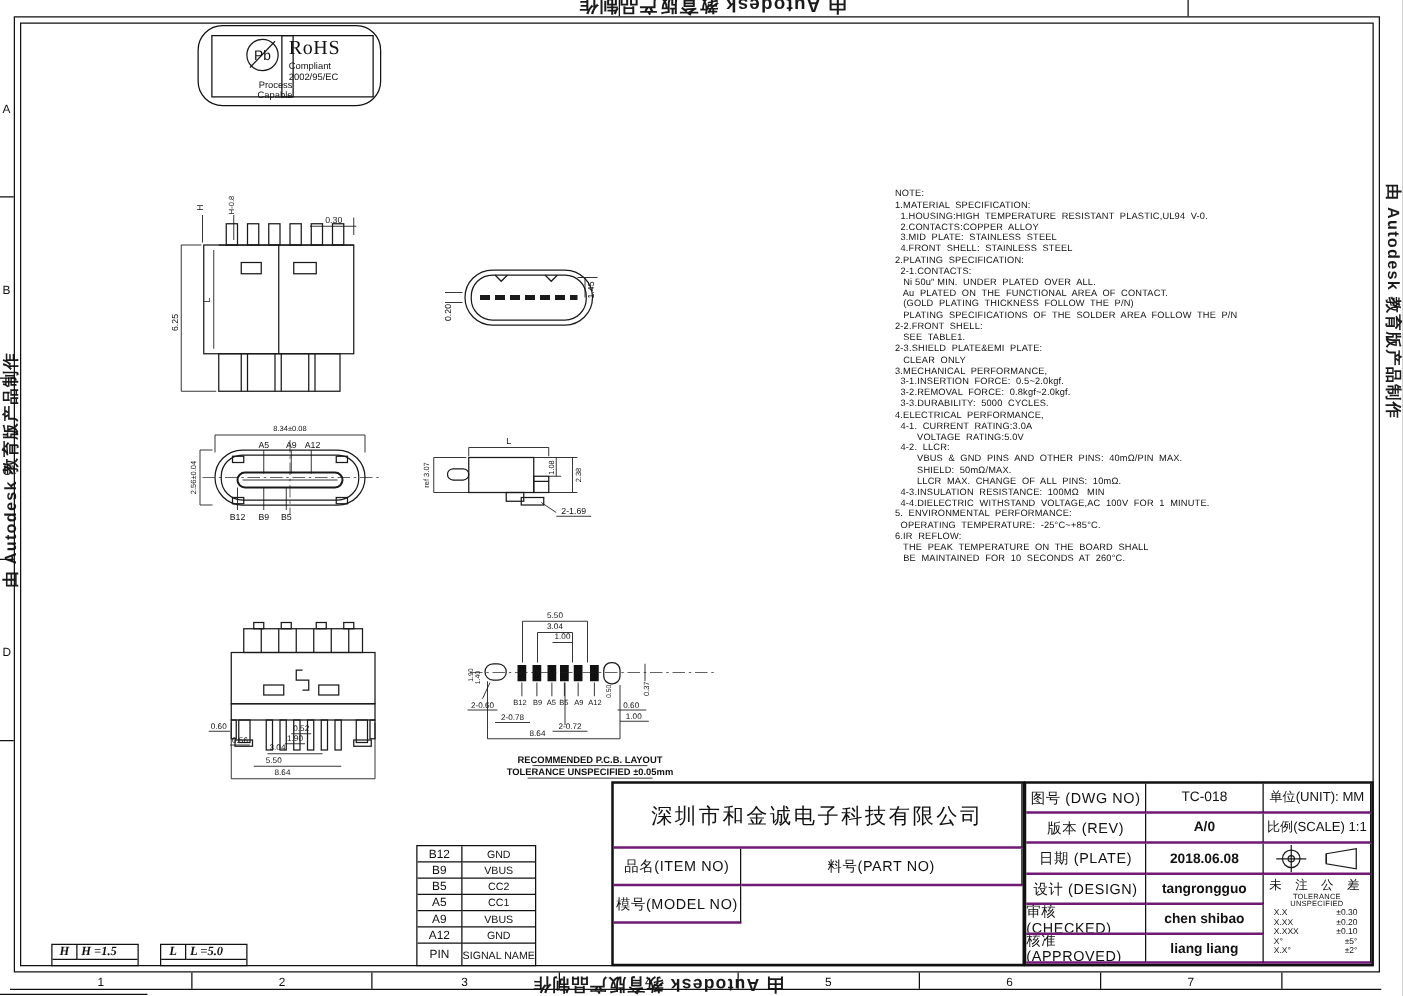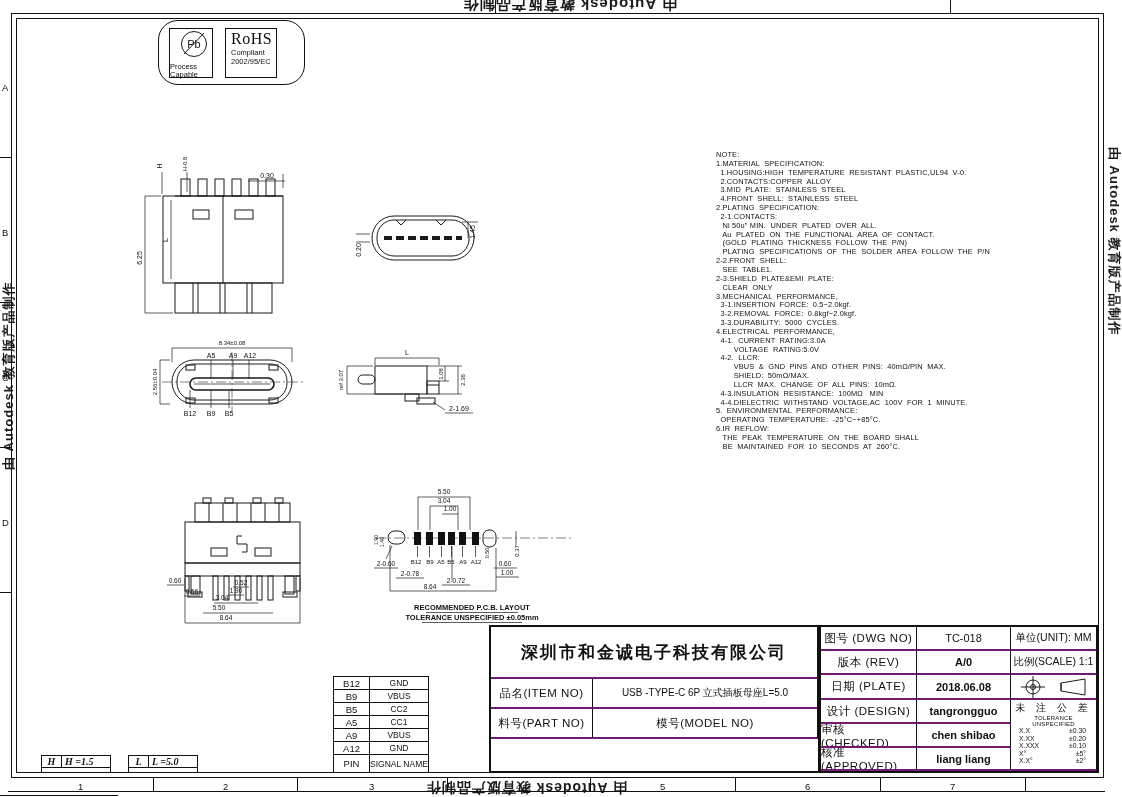--- a/index.html
+++ b/index.html
@@ -12,37 +12,37 @@
 .wm-top{left:400px;top:-9px;width:340px;height:22px;font-size:15px;text-align:center;transform:rotate(180deg)}
 .wm-bottom{left:424px;top:776px;width:205px;height:20px;font-size:14px;text-align:center;transform:rotate(180deg)}
 .wm-left{left:-77px;top:377px;width:170px;height:16px;font-size:13px;transform:rotate(-90deg)}
 .wm-right{left:1020px;top:234px;width:190px;height:16px;font-size:13px;transform:rotate(90deg)}
 .znum{position:absolute;top:781px;font-size:9.5px;color:#111}
 .zletter{position:absolute;left:2px;font-size:9.5px;color:#111}
 .tick{position:absolute;background:#111}
 .stamp-box{left:18px;top:15px;width:134px;height:44px;border:1px solid #111;display:flex;flex-direction:column;justify-content:center;padding-left:8px}
 .stamp-box .l{font-size:15px;letter-spacing:1.5px;line-height:19px;font-family:"Liberation Serif",serif}
 .capsule{left:158px;top:20px;width:147px;height:65px;border:1.5px solid #111;border-radius:20px}
-.pbbox{position:absolute;left:10px;top:7px;width:44px;height:50px;border:1px solid #111;text-align:left}
+.pbbox{position:absolute;left:10px;top:7px;width:66px;height:50px;border:1px solid #111;text-align:right}
 .pbbox .s{font-size:7.5px;line-height:8px}
-.rohsbox{position:absolute;left:66px;top:7px;width:52px;height:50px;border:1px solid #111;padding:1px 0 0 5px}
+.rohsbox{position:absolute;left:66px;top:7px;width:74px;height:50px;border:1px solid #111;padding:1px 0 0 5px}
 .rohsbox .t{font-size:16px;font-family:"Liberation Serif",serif;letter-spacing:.5px}
 .rohsbox .s{font-size:7.5px;line-height:9px}
 .notes{left:716px;top:151px;width:386px;font-size:7.4px;line-height:8.85px;white-space:pre;letter-spacing:.15px}
 .pintable{left:333px;top:676px;width:96px;height:97px;border:1.5px solid #111;display:grid;grid-template-columns:36px 1fr;grid-template-rows:13px 13px 13px 13px 13px 13px 1fr}
 .pintable div{border-right:1px solid #111;border-bottom:1px solid #111;display:flex;align-items:center;justify-content:center;font-size:8.5px}
 .pintable div:nth-child(2n){border-right:none}
 .pintable .pc{font-size:9.5px}
 .hl{position:absolute;top:755px;height:18px;width:70px;border:1px solid #111;display:grid;grid-template-columns:20px 1fr;grid-template-rows:12px 1fr;font-style:italic;font-weight:bold;font-family:"Liberation Serif",serif;font-size:10px}
 .hl .k{border-right:1px solid #111;border-bottom:1px solid #111;text-align:center;line-height:12px}
 .hl .v{border-bottom:1px solid #111;padding-left:3px;line-height:12px}
 .tbl{left:489px;top:625px;width:331px;height:148px;border:2px solid #111;display:grid;grid-template-columns:102px 1fr;grid-template-rows:52px 30px 30px 1fr}
 .tbr{left:819px;top:625px;width:280px;height:148px;border:2px solid #111;display:grid;grid-template-columns:96px 94px 1fr;grid-template-rows:24px 24px 25px 24px 24px 1fr}
 .c{border-right:1px solid #111;border-bottom:2px solid #701a75;display:flex;align-items:center;justify-content:center;overflow:hidden}
-.company{grid-column:1/3;font-size:17px;font-weight:bold;letter-spacing:2px}
+.company{grid-column:1/3;font-size:17px;font-weight:normal;letter-spacing:2px}
 .lab{font-size:11.5px;letter-spacing:.5px}
 .val{font-size:10px}
 .valb{font-weight:bold;font-size:11px}
 .info{font-size:10.5px}
 .tolcell{grid-column:3/4;grid-row:4/7;display:block;padding:1px 2px}
 .tol-title{font-size:10px;letter-spacing:4px;text-align:center}
 .tol-sub{font-size:6px;text-align:center;letter-spacing:.2px}
 .tol-row{display:flex;justify-content:space-between;font-size:6.8px;line-height:7.6px;padding:0 8px 0 6px}
 svg text{font-family:"Liberation Sans",sans-serif;fill:#111}
 .ln{stroke:#1a1a1a;fill:none;stroke-width:1}
@@ -386,21 +386,20 @@
   <div class="hl" style="left:128px">
     <div class="k">L</div>
     <div class="v">L =5.0</div>
     <div></div>
       <div></div>
   </div>
 
   <div class="abs tbl">
     <div class="c company">深圳市和金诚电子科技有限公司</div>
     <div class="c lab">品名(ITEM NO)</div>
-    <div class="c val">USB -TYPE-C 6P 立式插板母座L=5.0</div>
     <div class="c lab">料号(PART NO)</div>
     <div class="c lab">模号(MODEL NO)</div>
   </div>
 
   <div class="abs tbr">
     <div class="c lab">图号 (DWG NO)</div>
     <div class="c val" style="font-size:11px">TC-018</div>
     <div class="c info">单位(UNIT): MM</div>
     <div class="c lab">版本 (REV)</div>
     <div class="c valb">A/0</div>

